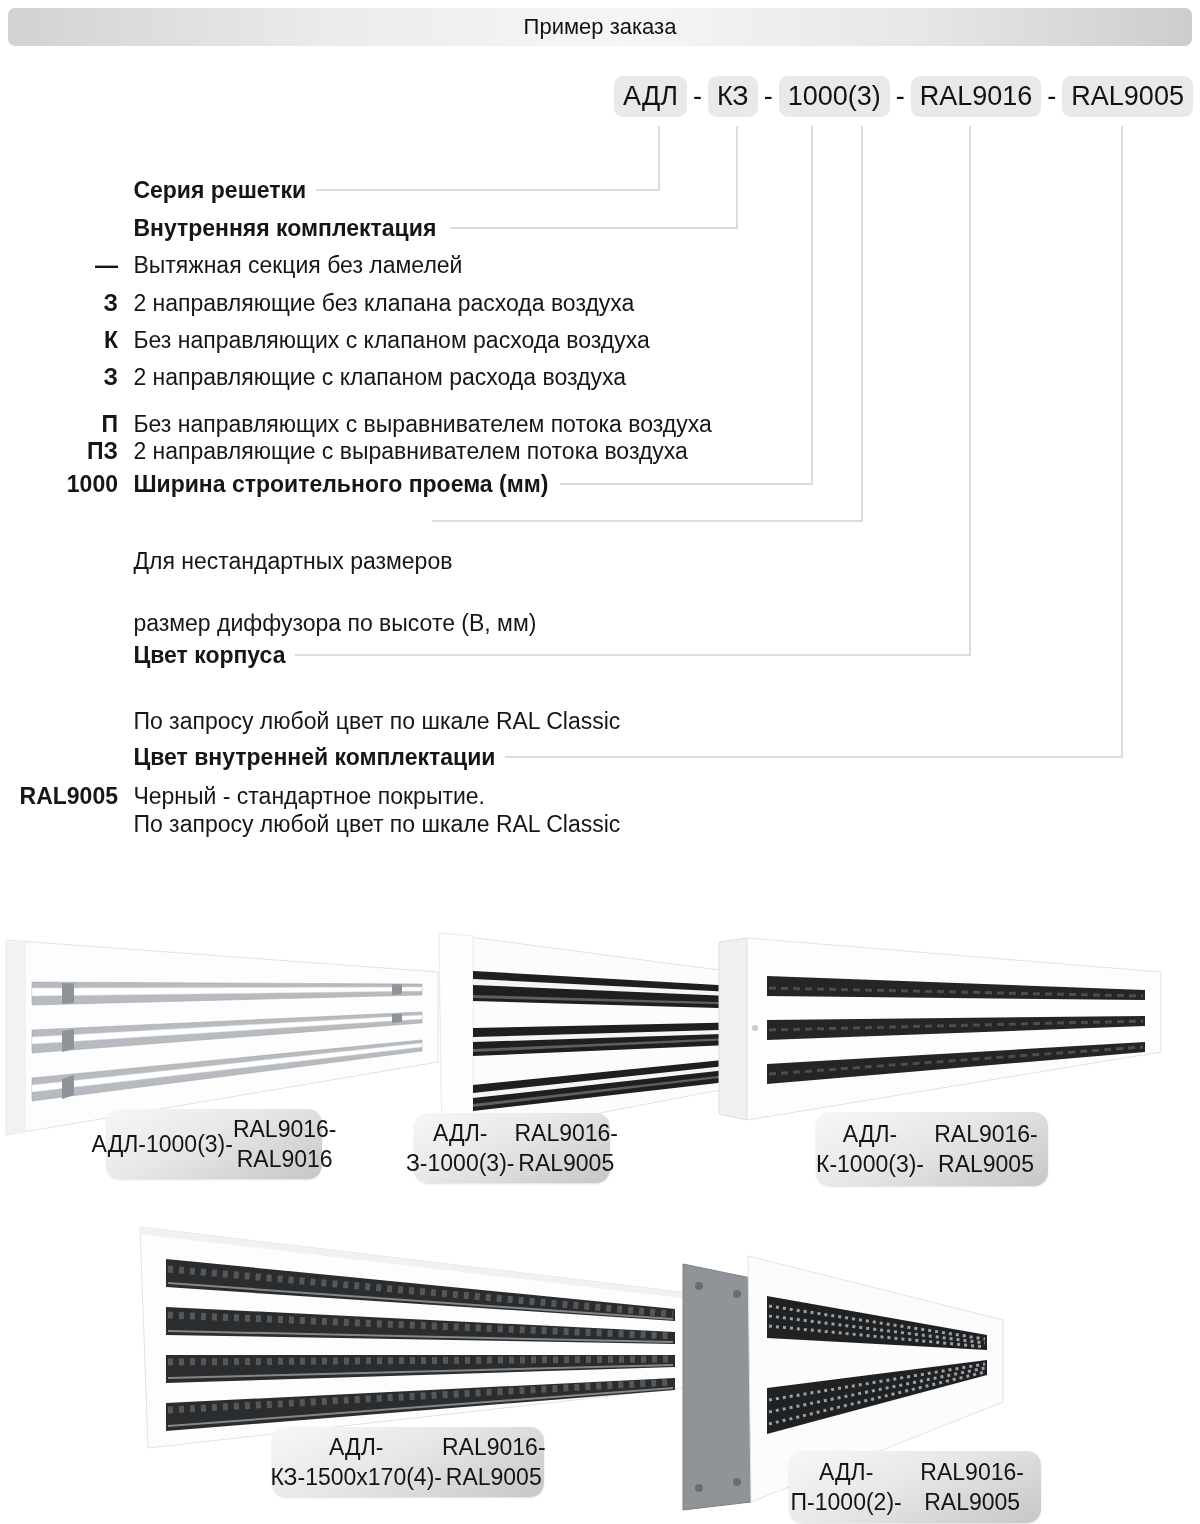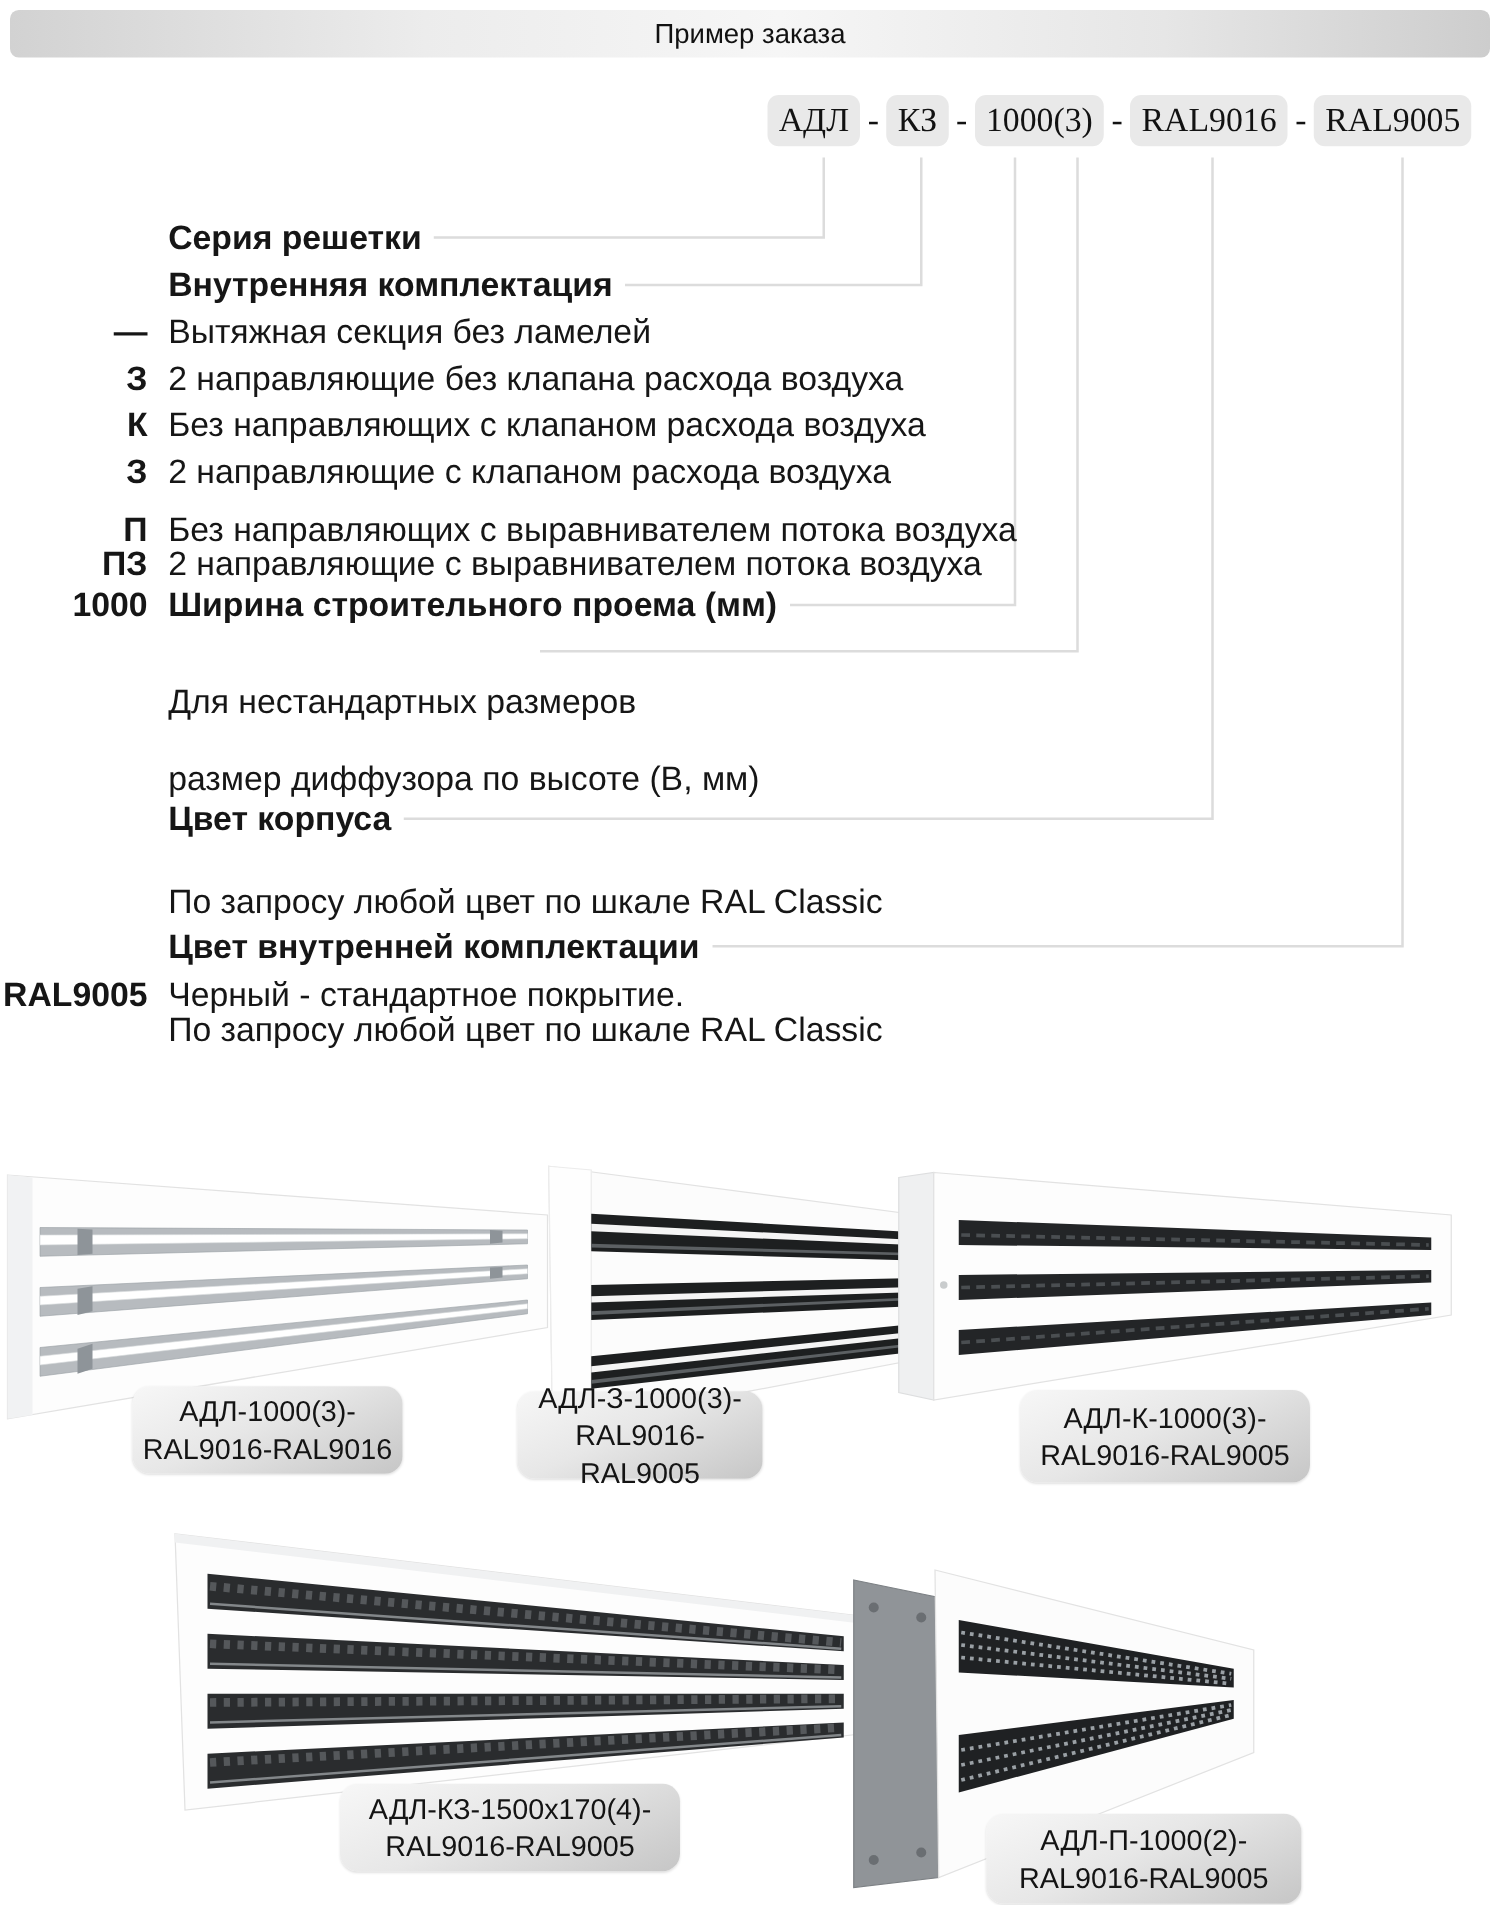--- a/index.html
+++ b/index.html
@@ -6,42 +6,42 @@
   .page{position:relative;width:1200px;height:1524px;background:#fff;overflow:hidden;
         font-family:"Liberation Sans","DejaVu Sans",sans-serif;color:#161616;}
 
   
   .header-bar{position:absolute;left:8px;top:8px;width:1184px;height:38px;border-radius:7px;
     background:linear-gradient(90deg,#d2d2d2 0%,#ececec 28%,#f6f6f6 52%,#e6e6e6 78%,#cdcdcd 100%);
     display:flex;align-items:center;justify-content:center;}
   .header-bar span{font-size:22px;font-weight:500;color:#111;}
 
   
-  .code-row{position:absolute;left:614px;top:76px;display:flex;align-items:center;gap:5px;font-family:Liberation Serif, serif;}
+  .code-row{position:absolute;left:614px;top:76px;display:flex;align-items:center;gap:5px;}
   .code-box{background:#e9e9e9;border-radius:9px;padding:5px 9px;font-size:27px;color:#121212;white-space:nowrap;}
   .code-sep{font-size:27px;color:#121212;padding:0 1px;}
 
   
   .connectors{position:absolute;left:0;top:0;}
 
   
-  .lrow{position:absolute;left:0;white-space:nowrap;font-size:27px;line-height:30px;}
+  .lrow{position:absolute;left:0;white-space:nowrap;font-size:23px;line-height:30px;}
   .lkey{display:inline-block;width:118px;text-align:right;font-weight:700;vertical-align:top;}
   .ltxt{display:inline-block;margin-left:9px;vertical-align:top;}
   .bold{font-weight:700;}
   .mask{position:relative;background:#ffffff;padding-right:10px;}
 
   
   .photo{position:absolute;}
 
   
   .plate{position:absolute;border-radius:14px;
     background:linear-gradient(155deg,#f7f7f7 0%,#e7e7e7 45%,#c6c6c6 100%);
     box-shadow:0 1px 2px rgba(0,0,0,0.12);
-    display:flex;flex-direction:column;align-items:center;justify-content:center;
+    display:flex;flex-direction:row;align-items:center;justify-content:center;
     font-size:23px;line-height:30px;font-weight:500;color:#141414;text-align:center;}
 </style>
 </head>
 <body>
 
 <div class="page">
 
   <div class="header-bar">
     <span>Пример заказа</span>
   </div>

